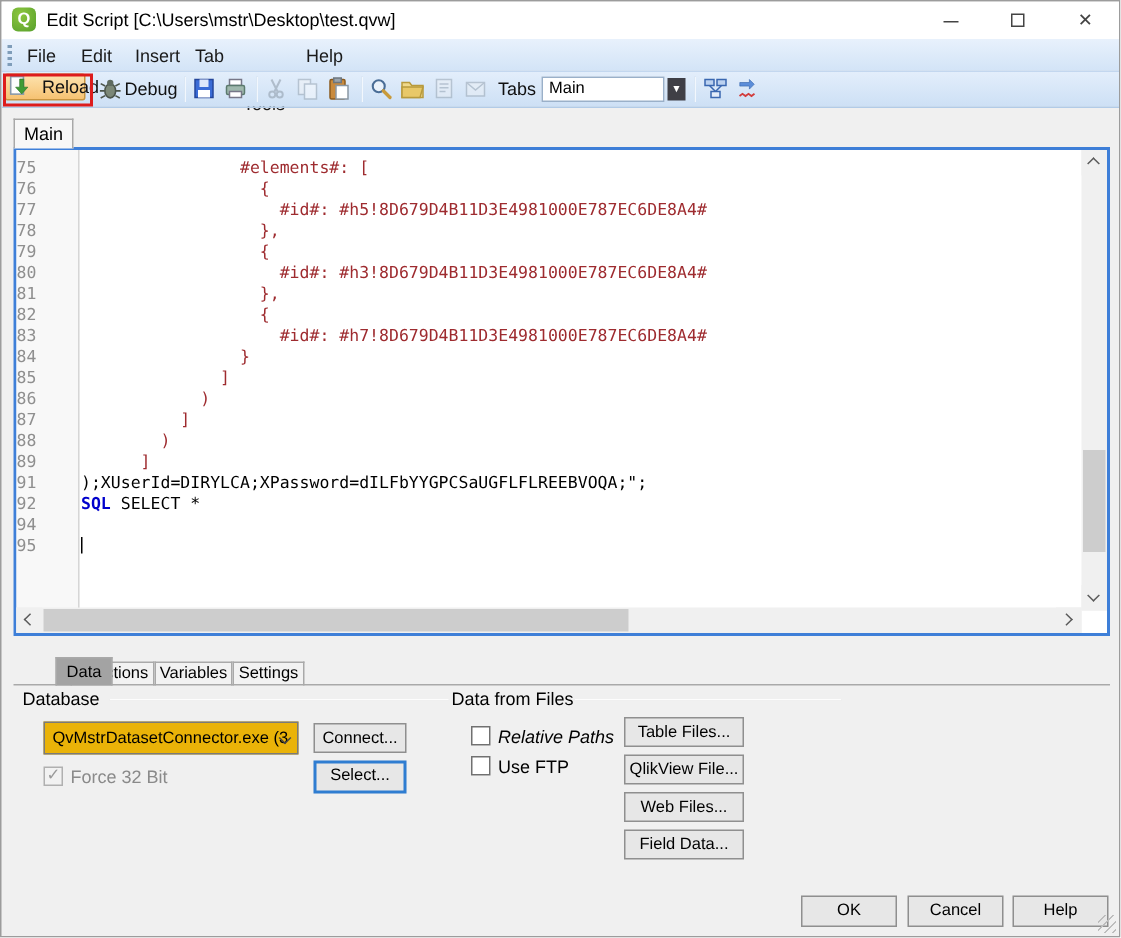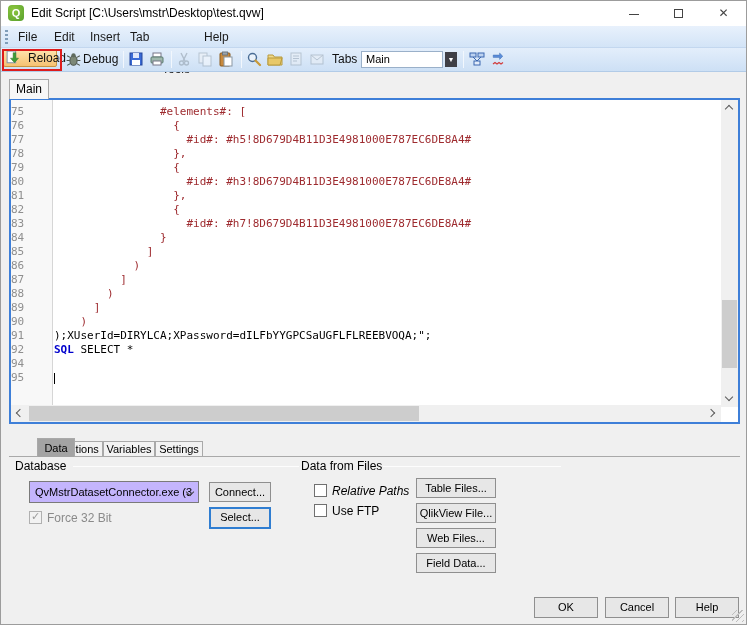--- a/index.html
+++ b/index.html
@@ -74,21 +74,21 @@
   .chev-right { left:4px; top:5px; transform:rotate(-45deg); }
   .vthumb { position:absolute; left:1px; width:15px; background:#cdcdcd; }
   .hthumb { position:absolute; top:1px; height:15px; background:#cdcdcd; }
   
   .bottom-tab { position:absolute; font-size:11px; color:#000; text-align:center;
     border:1px solid #a9a9a9; border-bottom:none; background:#f2f2f2; }
   .bottom-tab.active { background:#a3a3a3; z-index:2;margin-left:28px; }
   .tabstrip-line { position:absolute; left:8px; top:455px; width:731px; height:1px; background:#a9a9a9; }
   .group-label { position:absolute; font-size:12px; color:#000; background:#f0f0f0; padding:0 2px; }
   .group-line { position:absolute; height:1px; background:#d2d2d2; border-bottom:1px solid #fdfdfd; }
-  .combo { position:absolute; background:#c4b5fd; border:1px solid #7a7a7a; font-size:11px; color:#000;
+  .combo { position:absolute; background:#eab308; border:1px solid #7a7a7a; font-size:11px; color:#000;
     line-height:20px; padding-left:5px; white-space:nowrap; overflow:hidden; }
   .combo .cchev { position:absolute; right:5px; top:7px; width:6px; height:6px;
     border-right:1px solid #444; border-bottom:1px solid #444; transform:rotate(45deg); }
   .btn { position:absolute; background:#e7e7e7; border:1px solid #8f8f8f; font-size:11px;
     color:#000; text-align:center; }
   .btn.focused { border:2px solid #2f7dd1; }
   .checkbox { position:absolute; width:13px; height:13px; background:#fff; border:1px solid #707070; }
   .checkbox.checked::after { content:"\2713"; position:absolute; left:1px; top:-2px; font-size:11px; color:#444; }
   .checkbox.disabled { background:#f2f2f2; border-color:#b0b0b0; }
   .checkbox.disabled::after { color:#9a9a9a; }
@@ -243,21 +243,20 @@
         <div class="code-line"><span class="line-num">80</span><span class="line-code"><span class="seg-s">                    #id#: #h3!8D679D4B11D3E4981000E787EC6DE8A4#</span></span></div>
         <div class="code-line"><span class="line-num">81</span><span class="line-code"><span class="seg-s">                  },</span></span></div>
         <div class="code-line"><span class="line-num">82</span><span class="line-code"><span class="seg-s">                  {</span></span></div>
         <div class="code-line"><span class="line-num">83</span><span class="line-code"><span class="seg-s">                    #id#: #h7!8D679D4B11D3E4981000E787EC6DE8A4#</span></span></div>
         <div class="code-line"><span class="line-num">84</span><span class="line-code"><span class="seg-s">                }</span></span></div>
         <div class="code-line"><span class="line-num">85</span><span class="line-code"><span class="seg-s">              ]</span></span></div>
         <div class="code-line"><span class="line-num">86</span><span class="line-code"><span class="seg-s">            )</span></span></div>
         <div class="code-line"><span class="line-num">87</span><span class="line-code"><span class="seg-s">          ]</span></span></div>
         <div class="code-line"><span class="line-num">88</span><span class="line-code"><span class="seg-s">        )</span></span></div>
         <div class="code-line"><span class="line-num">89</span><span class="line-code"><span class="seg-s">      ]</span></span></div>
-        <div class="code-line"><span class="line-num">90</span><span class="line-code"><span class="seg-s">    )</span></span></div>
         <div class="code-line"><span class="line-num">91</span><span class="line-code"><span class="seg-p">);XUserId=DIRYLCA;XPassword=dILFbYYGPCSaUGFLFLREEBVOQA;";</span></span></div>
         <div class="code-line"><span class="line-num">92</span><span class="line-code"><span class="seg-k">SQL</span><span class="seg-p"> SELECT *</span></span></div>
         <div class="code-line"><span class="line-num">94</span><span class="line-code"></span></div>
         <div class="code-line"><span class="line-num">95</span><span class="line-code"><span class="caret"></span></span></div>
       </div>
 
     <div class="vscroll">
       <div class="sb-btn" style="top:0;left:0;">
           <span class="chev chev-up"></span>
         </div>

